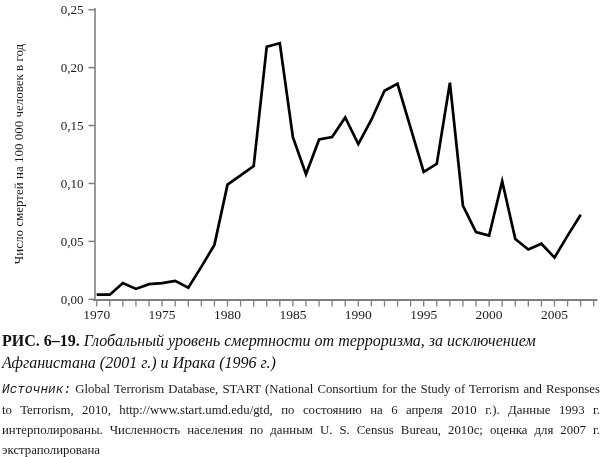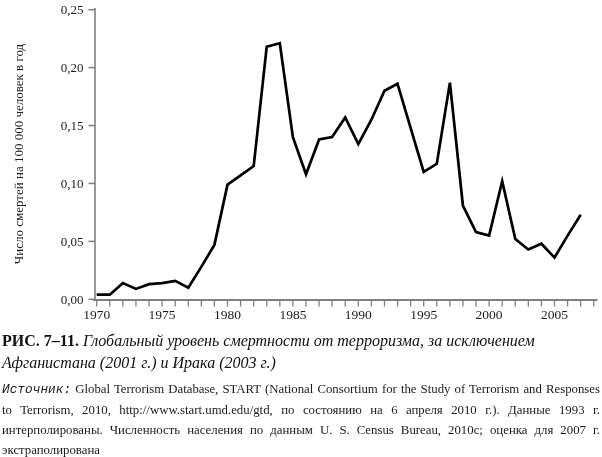--- a/index.html
+++ b/index.html
@@ -124,17 +124,17 @@
       <g id="axes">
           <line x1="95" y1="8" x2="95" y2="300.4" stroke="#7f7f7f" stroke-width="1.6"></line>
           <line x1="93" y1="300" x2="597.5" y2="300" stroke="#7f7f7f" stroke-width="1.8"></line>
         </g>
       <g id="series">
           <polyline points="96.7,294.7 109.8,294.7 122.9,283.1 135.9,288.9 149.0,284.2 162.1,283.1 175.2,280.8 188.3,287.7 201.3,266.9 214.4,244.9 227.5,184.6 240.6,175.4 253.7,166.1 266.7,46.8 279.8,43.3 292.9,137.1 306.0,174.2 319.1,139.4 332.1,137.1 345.2,117.4 358.3,144.1 371.4,119.7 384.5,90.8 397.5,83.8 410.6,127.9 423.7,171.9 436.8,163.8 449.9,82.7 462.9,205.5 476.0,232.1 489.1,235.6 502.2,181.1 515.3,239.1 528.3,249.5 541.4,243.7 554.5,257.6 567.6,235.6 580.7,214.7" fill="none" stroke="#000000" stroke-width="2.7" stroke-linejoin="miter" stroke-miterlimit="6" stroke-linecap="butt"></polyline>
         </g>
     </svg>
   </div>
 
-  <p class="caption"><span class="cap-label">РИС. 7–11.</span> <span class="cap-text">Глобальный уровень смертности от терроризма, за исключением Афганистана (2001 г.) и Ирака (2003 г.)</span></p>
+  <p class="caption"><span class="cap-label">РИС. 6–19.</span> <span class="cap-text">Глобальный уровень смертности от терроризма, за исключением Афганистана (2001 г.) и Ирака (1996 г.)</span></p>
 
   <p class="source"><span class="src-label">Источник:</span> <span>Global Terrorism Database, START (National Consortium for the Study of Terrorism and Responses to Terrorism, 2010, http://www.start.umd.edu/gtd, по состоянию на 6 апреля 2010 г.). Данные 1993 г. интерполированы. Численность населения по данным U. S. Census Bureau, 2010c; оценка для 2007 г. экстраполирована</span></p>
 
 </div>
 
 </body></html>

